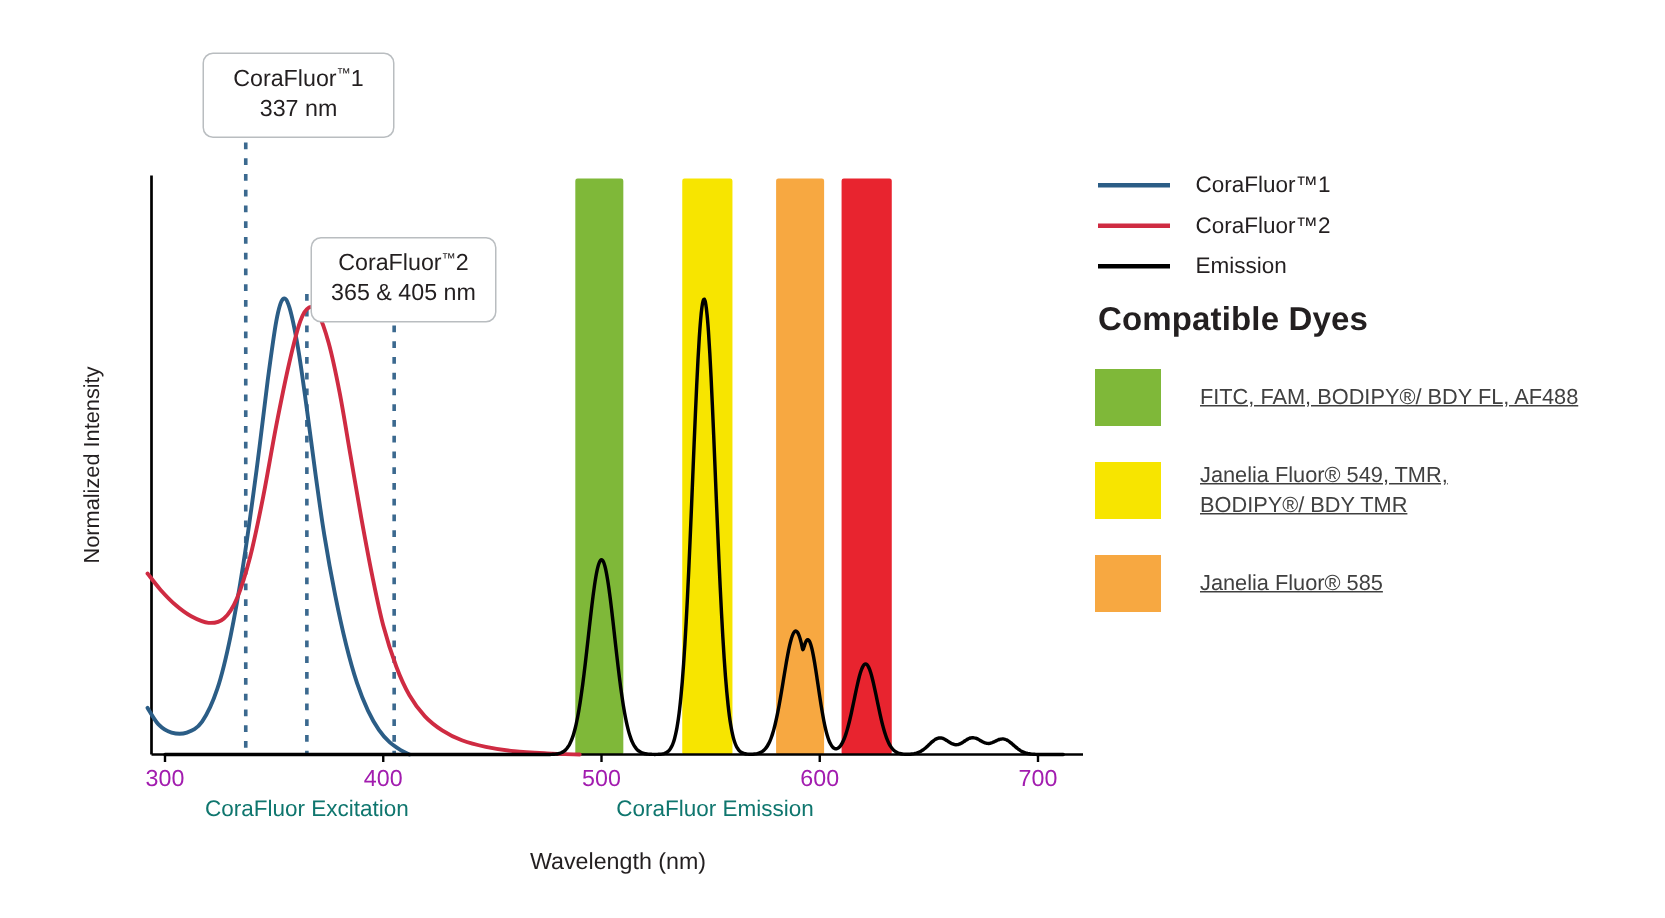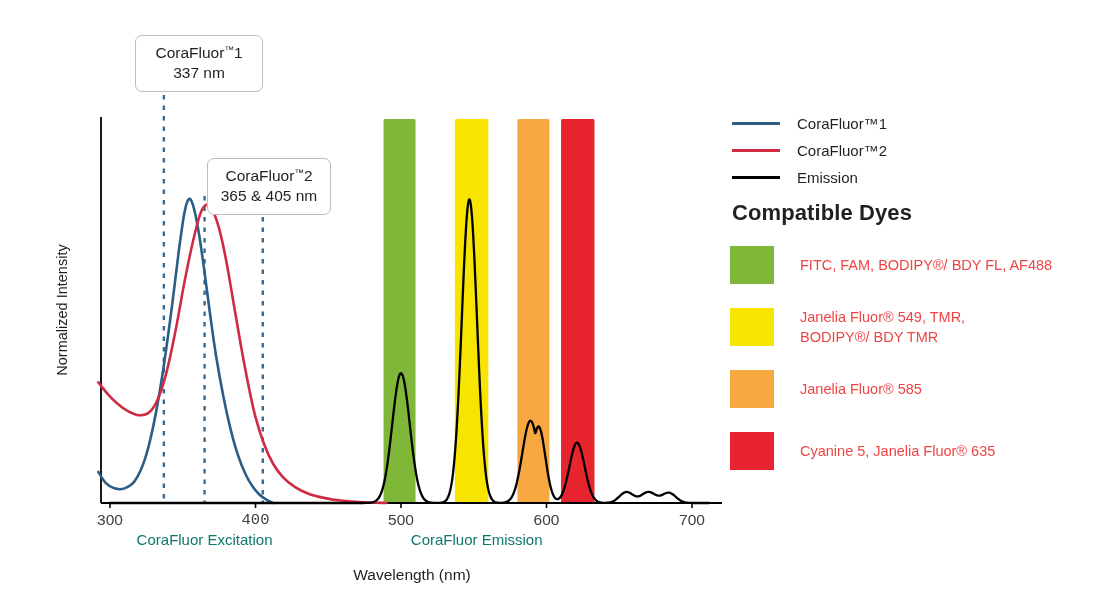--- a/index.html
+++ b/index.html
@@ -52,21 +52,21 @@
     vertical-align: 5px;
     letter-spacing: 0;
   }
   #callout-1 { left: 135px; top: 35px; width: 128px; }
   #callout-2 { left: 207px; top: 158px; width: 124px; }
 
   
   .axis-tick {
     position: absolute;
     font-size: 15.5px;
-    color: #404040;
+    color: #a21caf;
     transform: translateX(-50%);
     white-space: nowrap;
   }
   .axis-sublabel {
     position: absolute;
     font-size: 15px;
     color: #0f766e;
     transform: translateX(-50%);
     white-space: nowrap;
   }
@@ -135,23 +135,24 @@
     height: 62px;
   }
   .dye-swatch {
     width: 44px;
     height: 38px;
     flex: 0 0 44px;
     margin-right: 26px;
   }
   .dye-label {
     font-size: 14.5px;
-    color: #ef4444;
+    color: #404040;
     line-height: 1.38;
     white-space: nowrap;
+    text-decoration: underline;
   }
 </style>
 </head>
 <body>
 
 <div id="figure">
 
   <svg class="plot-svg" id="plot-svg" viewBox="0 0 1110 612">
       <rect x="383.54" y="119" width="32.00999999999999" height="384" fill="#7fb839" rx="1.5"></rect>
       <rect x="454.835" y="119" width="33.46500000000003" height="384" fill="#f7e500" rx="1.5"></rect>
@@ -180,21 +181,21 @@
   <div class="callout" id="callout-2">
     <span class="ln1"><span>CoraFluor</span><span class="tm">™</span><span>2</span></span>
     <span class="ln2">365 &amp; 405 nm</span>
   </div>
 
   <div id="x-axis-title">Wavelength (nm)</div>
   <div id="y-axis-title">Normalized Intensity</div>
 
   <div id="x-tick-layer">
       <div class="axis-tick" style="left: 110px; top: 511px;">300</div>
-      <div class="axis-tick" style="left: 255.5px; top: 511px; font-family: Liberation Mono, monospace;">400</div>
+      <div class="axis-tick" style="left: 255.5px; top: 511px;">400</div>
       <div class="axis-tick" style="left: 401px; top: 511px; text-align: right;">500</div>
       <div class="axis-tick" style="left: 546.5px; top: 511px;">600</div>
       <div class="axis-tick" style="left: 692px; top: 511px;">700</div>
       <div class="axis-sublabel" style="left: 204.575px; top: 531px;">CoraFluor Excitation</div>
       <div class="axis-sublabel" style="left: 476.66px; top: 531px;">CoraFluor Emission</div>
     </div>
 
   <div id="legend">
       <div class="legend-row">
         <span class="legend-swatch-line" style="background: rgb(43, 93, 134);"></span>
@@ -217,19 +218,15 @@
         <span class="dye-label">FITC, FAM, BODIPY®/ BDY FL, AF488</span>
       </div>
       <div class="dye-row">
         <span class="dye-swatch" style="background: rgb(247, 229, 0);"></span>
         <span class="dye-label">Janelia Fluor® 549, TMR,<br>BODIPY®/ BDY TMR</span>
       </div>
       <div class="dye-row">
         <span class="dye-swatch" style="background: rgb(247, 168, 65);"></span>
         <span class="dye-label">Janelia Fluor® 585</span>
       </div>
-      <div class="dye-row">
-        <span class="dye-swatch" style="background: rgb(232, 36, 47);"></span>
-        <span class="dye-label">Cyanine 5, Janelia Fluor® 635</span>
-      </div>
     </div>
 
 </div>
 
 </body></html>

